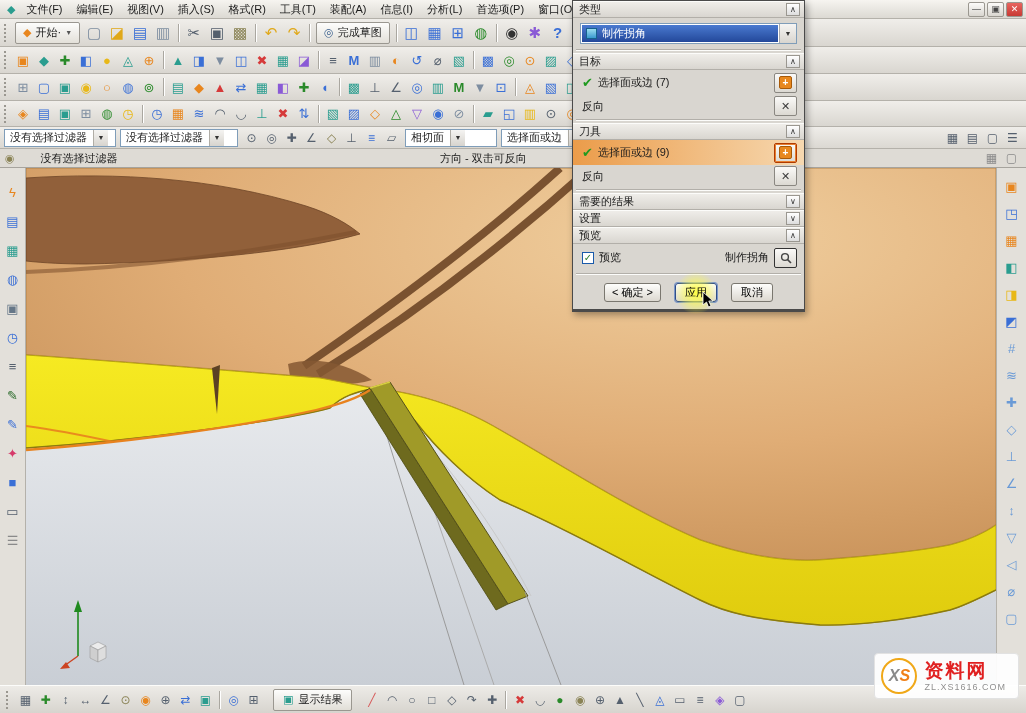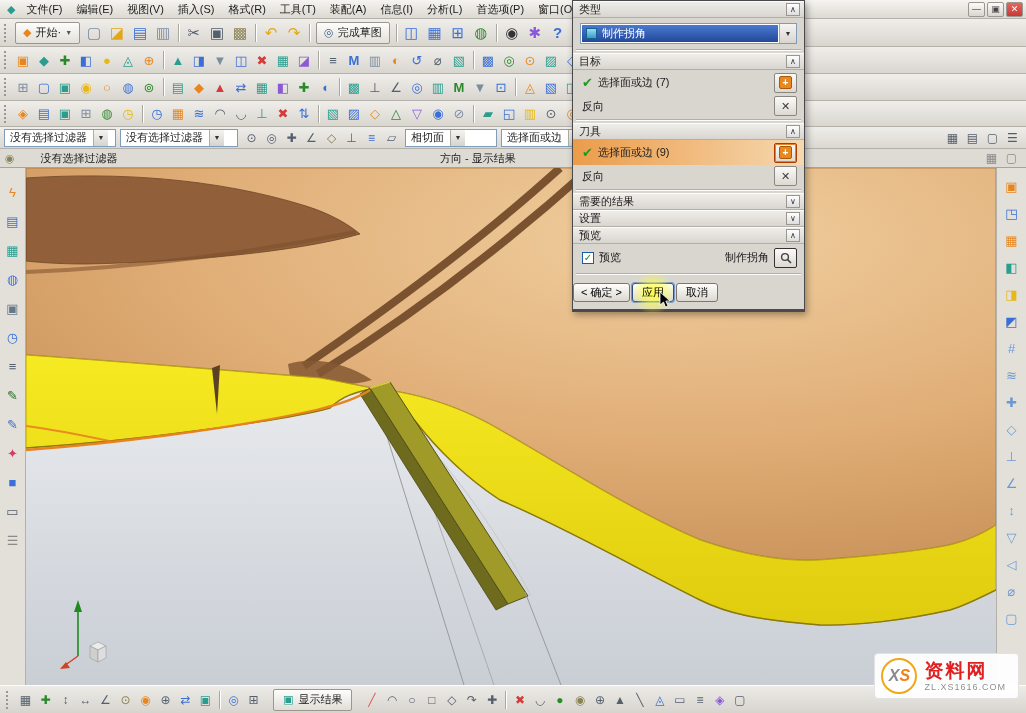--- a/index.html
+++ b/index.html
@@ -79,21 +79,21 @@
   .act-btn.hot { border:1px solid #b03a00; box-shadow:inset 0 0 0 1px #e88030; }
   .cross-ic { width:13px; height:13px; display:flex; align-items:center; justify-content:center;
     background:#e8881e; border:1px solid #a85a08; border-radius:2px; color:#fff; font-size:10px; font-weight:bold; }
   .rev-row { height:22px; display:flex; align-items:center; padding:0 7px 0 9px; }
   .rev-label { flex:1; }
   .rev-ic { color:#3a3a3a; font-size:11px; font-weight:bold; }
   .preview-row { height:27px; display:flex; align-items:center; gap:5px; padding:0 7px 0 9px; }
   .checkbox { width:12px; height:12px; background:#fff; border:1px solid #1a5aaa;
     display:flex; align-items:center; justify-content:center; font-size:10px; color:#2a7a2a; }
   .show-result { margin-left:auto; }
-  .btn-row { display:flex; gap:2px; padding:6px 0 5px; }
+  .btn-row { display:flex; justify-content:center; gap:14px; padding:6px 0 5px; }
   .dlg-btn { position:relative; min-width:42px; height:19px; padding:0 7px; display:flex; align-items:center;
     justify-content:center; font-size:11px; border:1px solid #7a776f; border-radius:3px;
     background:linear-gradient(#fefefc,#dcd8d0); white-space:nowrap; }
   .dlg-btn.apply { border-color:#2a4a8a; box-shadow:0 0 0 1px #7a96c8; }
   .glow { position:absolute; left:50%; top:50%; width:42px; height:42px; transform:translate(-50%,-50%);
     border-radius:50%; pointer-events:none; z-index:5;
     background:radial-gradient(circle, rgba(255,255,60,.95) 0%, rgba(255,255,60,.4) 45%, rgba(255,255,60,0) 72%); }
   .cursor-arrow { position:absolute; left:26px; top:7px; z-index:8; }
 
   
@@ -337,21 +337,21 @@
         <span class="icn" style="color: rgb(85, 96, 110);">▦</span>
         <span class="icn" style="color: rgb(85, 96, 110);">▤</span>
         <span class="icn" style="color: rgb(85, 96, 110);">▢</span>
         <span class="icn" style="color: rgb(85, 96, 110);">☰</span>
       </span>
   </div>
 
   <div class="promptbar">
     <span style="color:#8a8355">◉</span>
     <span class="prompt">没有选择过滤器</span>
-    <span class="hint">方向 - 显示结果</span>
+    <span class="hint">方向 - 双击可反向</span>
     <span class="icons">
         <span class="icn" style="color: rgb(138, 138, 138);">▦</span>
         <span class="icn" style="color: rgb(138, 138, 138);">▢</span>
       </span>
   </div>
 
   <div class="main">
     <div class="side-toolbar left-bar">
         <span class="icn" style="color: rgb(232, 134, 30);">ϟ</span>
         <span class="icn" style="color: rgb(58, 111, 214);">▤</span>

